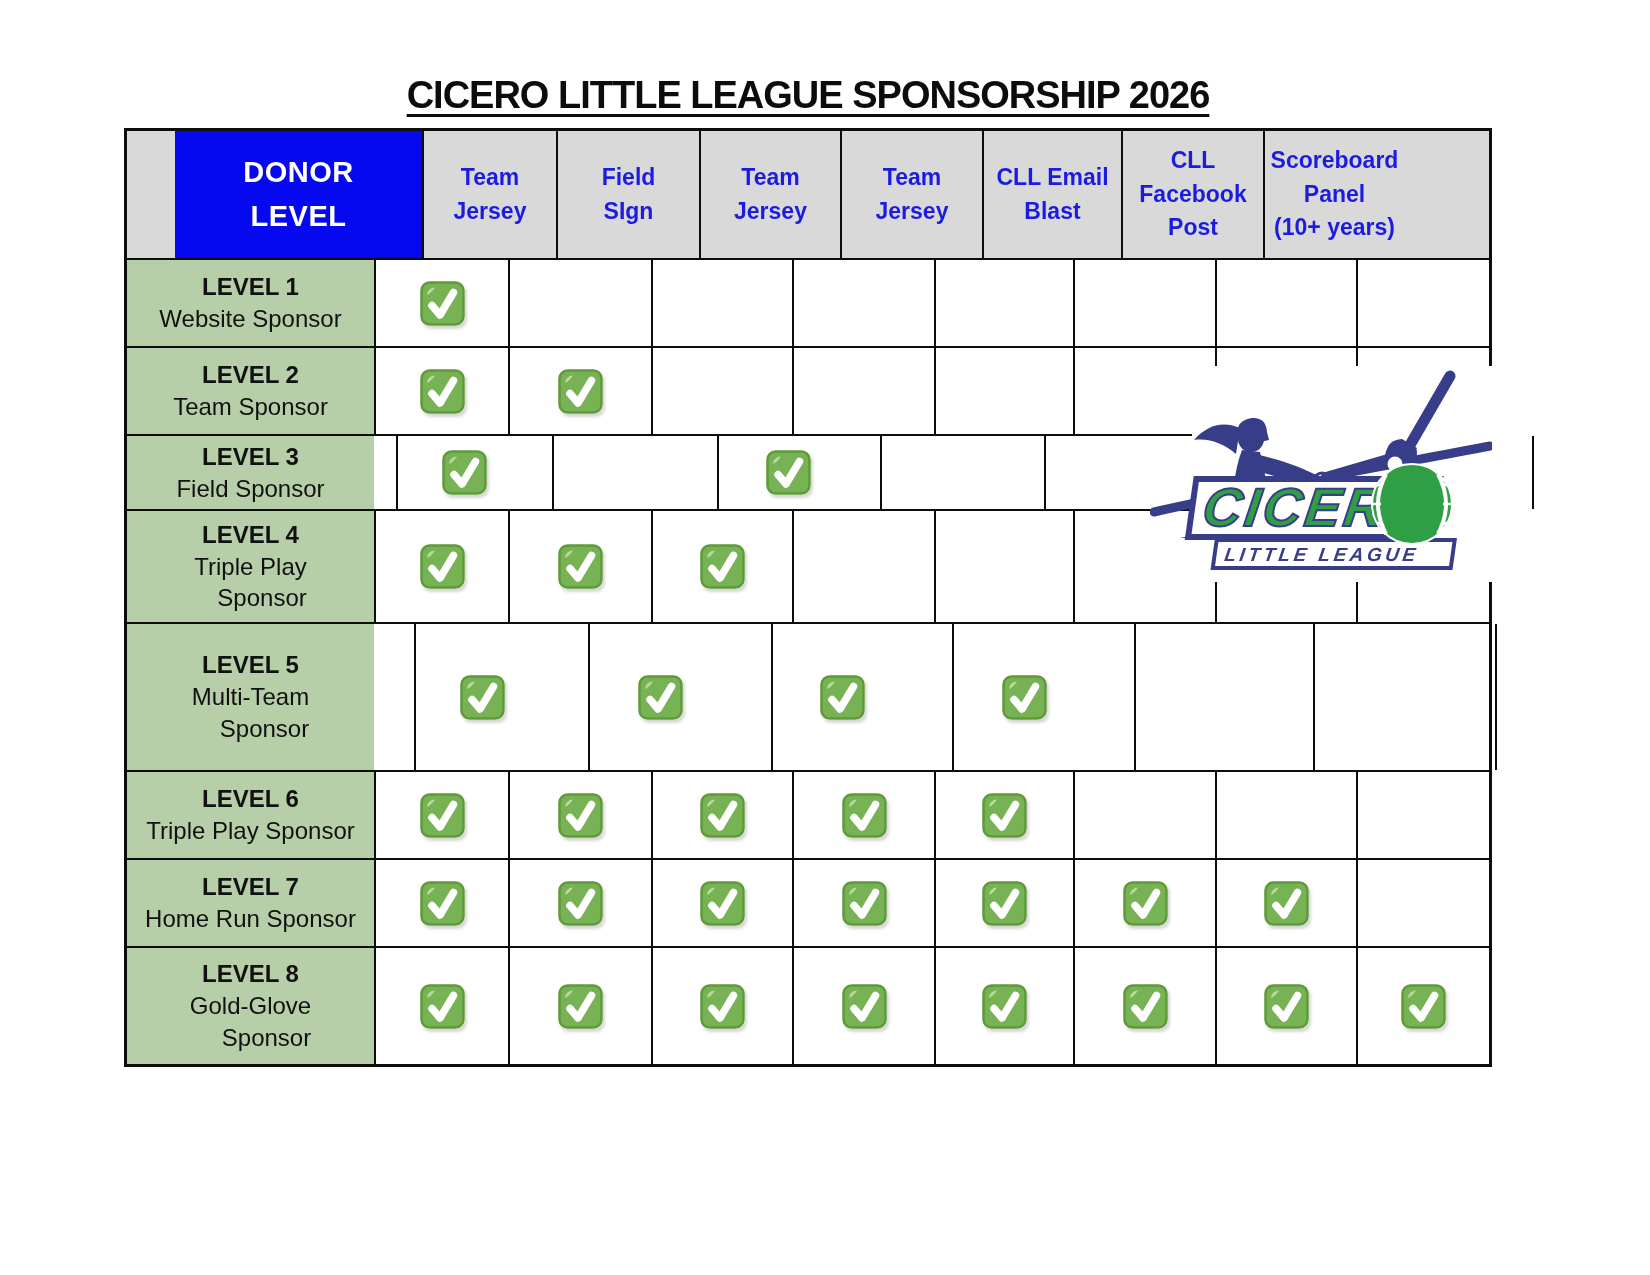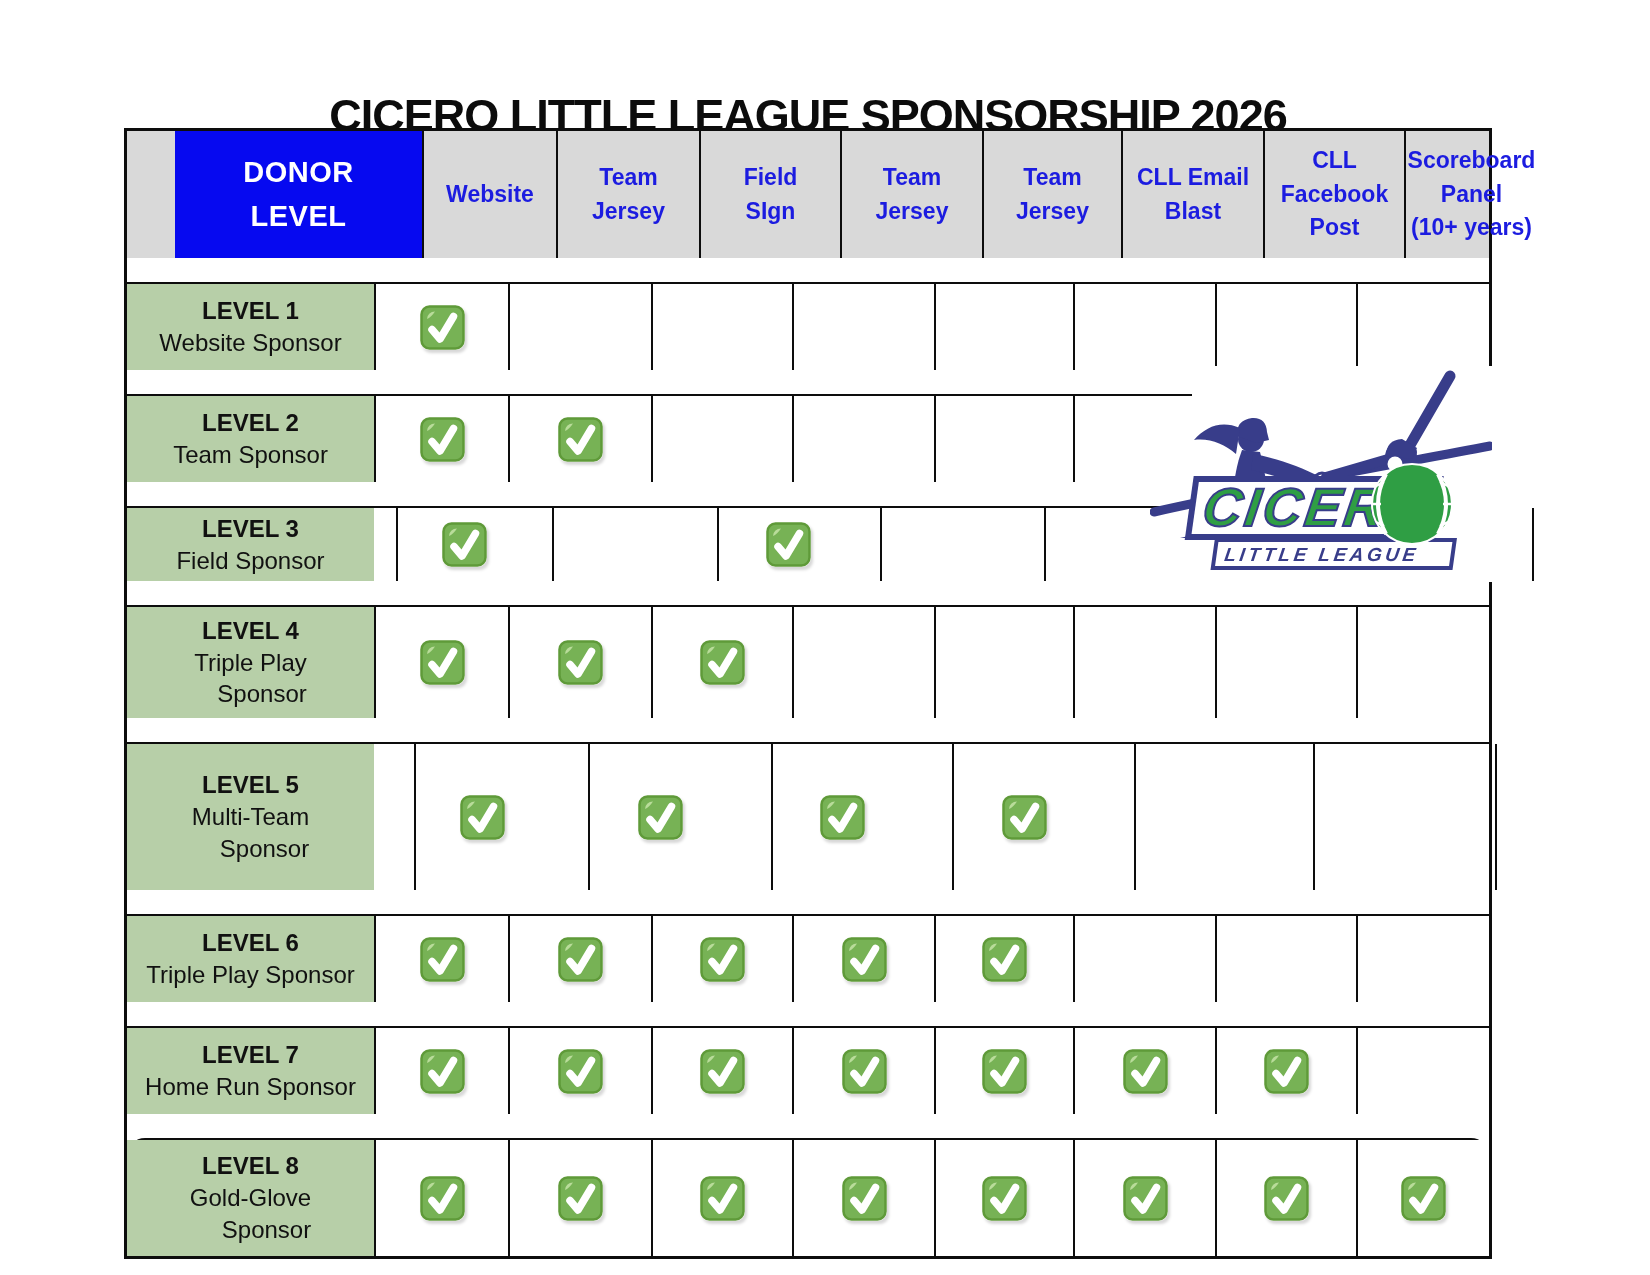--- a/index.html
+++ b/index.html
@@ -15,25 +15,24 @@
     --logo-green:#2f9e44;
     --title-ink:#0c0c0c;
   }
   *{margin:0;padding:0;box-sizing:border-box;}
   html,body{background:#ffffff;}
   body{width:1650px;height:1275px;overflow:hidden;font-family:"Liberation Sans",sans-serif;}
   .page{position:relative;width:1650px;height:1275px;background:#ffffff;}
 
   .title{
     position:absolute;left:124px;top:74px;width:1368px;
-    text-align:center;font-size:45px;font-weight:bold;letter-spacing:-1px;
+    text-align:center;font-size:38px;font-weight:bold;letter-spacing:-1px;
     color:var(--title-ink);
     text-decoration:underline;text-decoration-thickness:3px;text-underline-offset:6px;
     white-space:nowrap;
-    margin-top:16px;
   }
 
   .sheet-table{
     position:absolute;left:124px;top:128px;width:1368px;
     border:3px solid var(--line);
     background:#ffffff;
   }
   .grid-row{
     display:grid;
     grid-template-columns:247px 134px 143px 141px 142px 139px 142px 141px 133px;
@@ -42,21 +41,21 @@
   .th{
     display:flex;align-items:center;justify-content:center;
     text-align:center;white-space:pre-line;
     color:var(--header-text);font-weight:bold;font-size:23px;line-height:1.45;
     border-left:2px solid var(--line);
   }
   .th.corner{
     background:var(--header-blue);color:#ffffff;
     font-size:29px;line-height:1.5;border-left:none;letter-spacing:0.5px;
   }
-  .trow{border-top:2px solid var(--line);margin-top:24px;}
+  .trow{border-top:2px solid var(--line);}
   .cell{
     display:flex;align-items:center;justify-content:center;
     background:#ffffff;border-left:2px solid var(--line);
   }
   .cell:first-child{border-left:none;}
   .cell.label{
     background:var(--label-green);
     flex-direction:column;text-align:center;white-space:pre-line;
     padding:2px 6px;
   }
@@ -71,21 +70,20 @@
 <body>
 
 <div class="page">
 
   <div class="title">CICERO LITTLE LEAGUE SPONSORSHIP 2026</div>
 
   <div class="sheet-table">
     <div class="grid-row thead">
       <div class="th corner">DONOR
 LEVEL</div>
-      <div class="th">Website</div>
       <div class="th">Team
 Jersey</div>
       <div class="th">Field
 SIgn</div>
       <div class="th">Team
 Jersey</div>
       <div class="th">Team
 Jersey</div>
       <div class="th">CLL Email
 Blast</div>
@@ -361,21 +359,21 @@
             <span class="check">
               <svg width="45" height="45" viewBox="0 0 45 45" xmlns="http://www.w3.org/2000/svg">
                 <rect x="1.5" y="1.5" width="42" height="42" rx="8" style="fill:var(--check-green);stroke:var(--check-border)" stroke-width="2.5"></rect>
                 <path d="M7 14 Q8 6.5 15 6.5 Q11 12.5 7 14 Z" style="fill:var(--check-shine)"></path>
                 <path d="M12 24.5 L20 34 L33.5 11.5" fill="none" stroke="#ffffff" stroke-width="7.5" stroke-linecap="round" stroke-linejoin="round"></path>
               </svg>
             </span>
           </div>
           <div class="cell"></div>
         </div>
-        <div class="grid-row trow" style="height: 118px; border-radius: 18px;">
+        <div class="grid-row trow" style="height: 118px;">
           <div class="cell label"><div class="lvl">LEVEL 8</div><div class="nm">Gold-Glove
 Sponsor</div></div>
           <div class="cell">
             <span class="check">
               <svg width="45" height="45" viewBox="0 0 45 45" xmlns="http://www.w3.org/2000/svg">
                 <rect x="1.5" y="1.5" width="42" height="42" rx="8" style="fill:var(--check-green);stroke:var(--check-border)" stroke-width="2.5"></rect>
                 <path d="M7 14 Q8 6.5 15 6.5 Q11 12.5 7 14 Z" style="fill:var(--check-shine)"></path>
                 <path d="M12 24.5 L20 34 L33.5 11.5" fill="none" stroke="#ffffff" stroke-width="7.5" stroke-linecap="round" stroke-linejoin="round"></path>
               </svg>
             </span>

